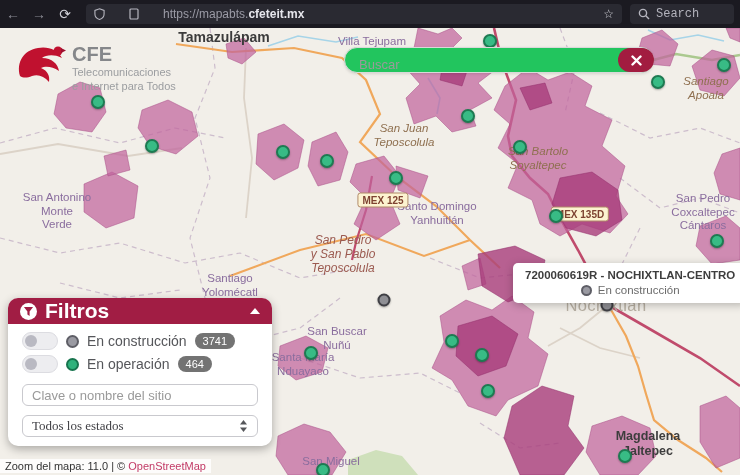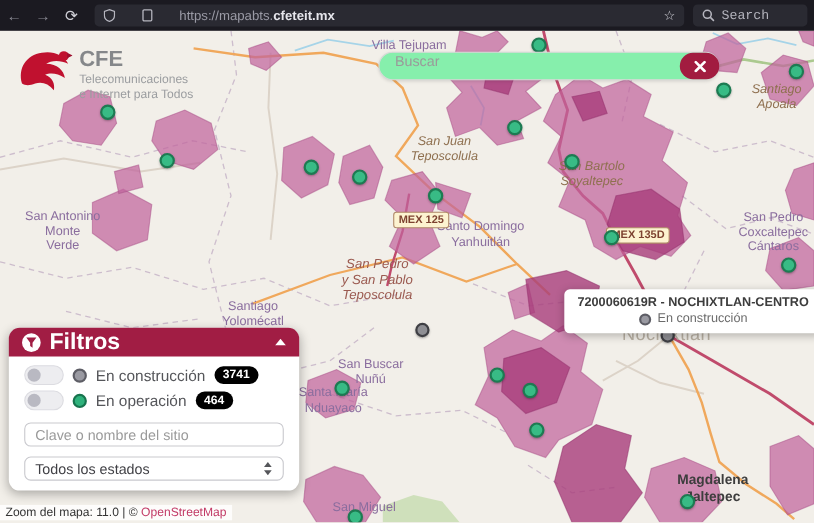--- a/index.html
+++ b/index.html
@@ -37,22 +37,22 @@
   .marker{position:absolute;width:10px;height:10px;border-radius:50%;background:#38bb85;
     border:2px solid #1d7b52;transform:translate(-50%,-50%);z-index:5;box-shadow:0 1px 2px rgba(0,0,0,.3);cursor:pointer;}
   .marker.gray{background:#8f8f94;border-color:#3f3f44;width:9px;height:9px;}
 
   
   .cfe-logo{position:absolute;left:14px;top:10px;display:flex;align-items:flex-start;gap:6px;z-index:20;}
   .cfe-text .t1{font-size:20px;font-weight:700;color:#85878a;line-height:1;margin-top:6px;}
   .cfe-text .t2{font-size:11px;color:#9b9da0;line-height:1.25;margin-top:2px;}
 
   
-  .map-search{position:absolute;left:344px;top:19px;width:308px;height:24px;background:#86efac;
-    border:1px solid #d9d9d9;border-radius:13px;display:flex;align-items:flex-start;z-index:20;
+  .map-search{position:absolute;left:344px;top:19px;width:308px;height:24px;background:#22c55e;
+    border:1px solid #d9d9d9;border-radius:13px;display:flex;align-items:flex-end;z-index:20;
     box-shadow:0 1px 3px rgba(0,0,0,.12);}
   .map-search input{flex:1;border:none;outline:none;background:transparent;font-size:13px;color:#444;
     padding:0 10px 0 14px;font-family:"Liberation Sans",sans-serif;}
   .map-search input::placeholder{color:#9a9a9a;}
   .search-clear{width:36px;height:24px;background:#a21c40;border:none;border-radius:13px;
     display:flex;align-items:center;justify-content:center;cursor:pointer;margin-right:-1px;}
 
   
   .tooltip{position:absolute;left:513px;top:235px;background:#fff;border-radius:5px;z-index:22;
     box-shadow:0 2px 8px rgba(0,0,0,.25);padding:6px 12px 7px;text-align:center;white-space:nowrap;}
@@ -70,26 +70,26 @@
     align-items:center;justify-content:center;}
   .panel-body{padding:8px 14px 9px;}
   .f-row{display:flex;align-items:center;gap:8px;height:18px;margin-bottom:5px;}
   .toggle{width:34px;height:16px;border-radius:9px;background:#ededf0;border:1px solid #dcdce1;
     position:relative;flex:0 0 auto;cursor:pointer;}
   .toggle::after{content:'';position:absolute;left:2px;top:1.5px;width:12px;height:12px;border-radius:50%;background:#b9b9c2;}
   .dot{width:9px;height:9px;border-radius:50%;flex:0 0 auto;}
   .dot.gray{background:#9a9aa2;border:2px solid #5e5e66;}
   .dot.green{background:#2fb27c;border:2px solid #17744e;}
   .f-label{font-size:14px;color:#55565a;}
-  .count-badge{background:#000000;color:#fff;font-weight:700;font-size:11px;padding:2px 8px;border-radius:10px;}
+  .count-badge{background:#737373;color:#fff;font-weight:400;font-size:11px;padding:2px 8px;border-radius:10px;}
   .f-input{width:100%;box-sizing:border-box;height:22px;border:1px solid #c9c9ce;border-radius:6px;
     font-size:13px;color:#444;padding:0 9px;margin-top:6px;outline:none;font-family:"Liberation Sans",sans-serif;}
   .f-input::placeholder{color:#9a9a9a;}
   .f-select{width:100%;box-sizing:border-box;height:22px;border:1px solid #c9c9ce;border-radius:6px;
-    margin-top:9px;display:flex;align-items:center;justify-content:space-between;padding:0 9px;cursor:pointer;}
+    margin-top:9px;display:flex;align-items:center;justify-content:space-between;padding:0 9px;cursor:pointer;font-family:Liberation Serif, serif;}
   .f-select span{font-size:13px;color:#3f3f44;}
   .f-footer{display:flex;align-items:center;margin-top:10px;gap:8px;}
   .gold-badge{background:#a8875a;color:#fff;font-weight:700;font-size:13px;padding:2px 10px;border-radius:11px;}
   .sitios{font-size:15px;color:#6e6f72;}
   .icon-btn{background:none;border:none;padding:0;cursor:pointer;display:flex;align-items:center;}
   .chev-down{margin-left:auto;}
 
   
   .attribution{position:absolute;left:0px;bottom:2px;background:rgba(255,255,255,.8);z-index:30;
     font-size:11px;color:#333;padding:1px 5px;}
@@ -195,20 +195,21 @@
       <path d="M444,28 L470,34 L462,58 L440,52 Z"></path>
       <path d="M560,150 L592,144 L618,162 L622,192 L596,208 L566,200 L552,176 Z"></path>
       <path d="M520,60 L545,55 L552,75 L530,82 Z"></path>
       <path d="M478,226 L515,218 L545,232 L540,262 L508,274 L482,258 Z"></path>
       <path d="M458,298 L492,288 L518,306 L506,338 L478,348 L456,328 Z"></path>
       <path d="M512,378 L542,358 L574,368 L568,398 L584,420 L564,447 L520,447 L504,410 Z"></path>
     </g>
   </svg>
 
   <div id="overlays">
+      <div class="map-label lbl-dark-lg" style="left: 224px; top: 9px;">Tamazulápam</div>
       <div class="map-label lbl-mauve" style="left: 372px; top: 14px;">Villa Tejupam</div>
       <div class="map-label lbl-brown" style="left: 706px; top: 61px;">Santiago
 Apoala</div>
       <div class="map-label lbl-brown" style="left: 404px; top: 108px;">San Juan
 Teposcolula</div>
       <div class="map-label lbl-brown" style="left: 538px; top: 131px;">San Bartolo
 Soyaltepec</div>
       <div class="map-label lbl-mauve" style="left: 57px; top: 183px;">San Antonino
 Monte
 Verde</div>

